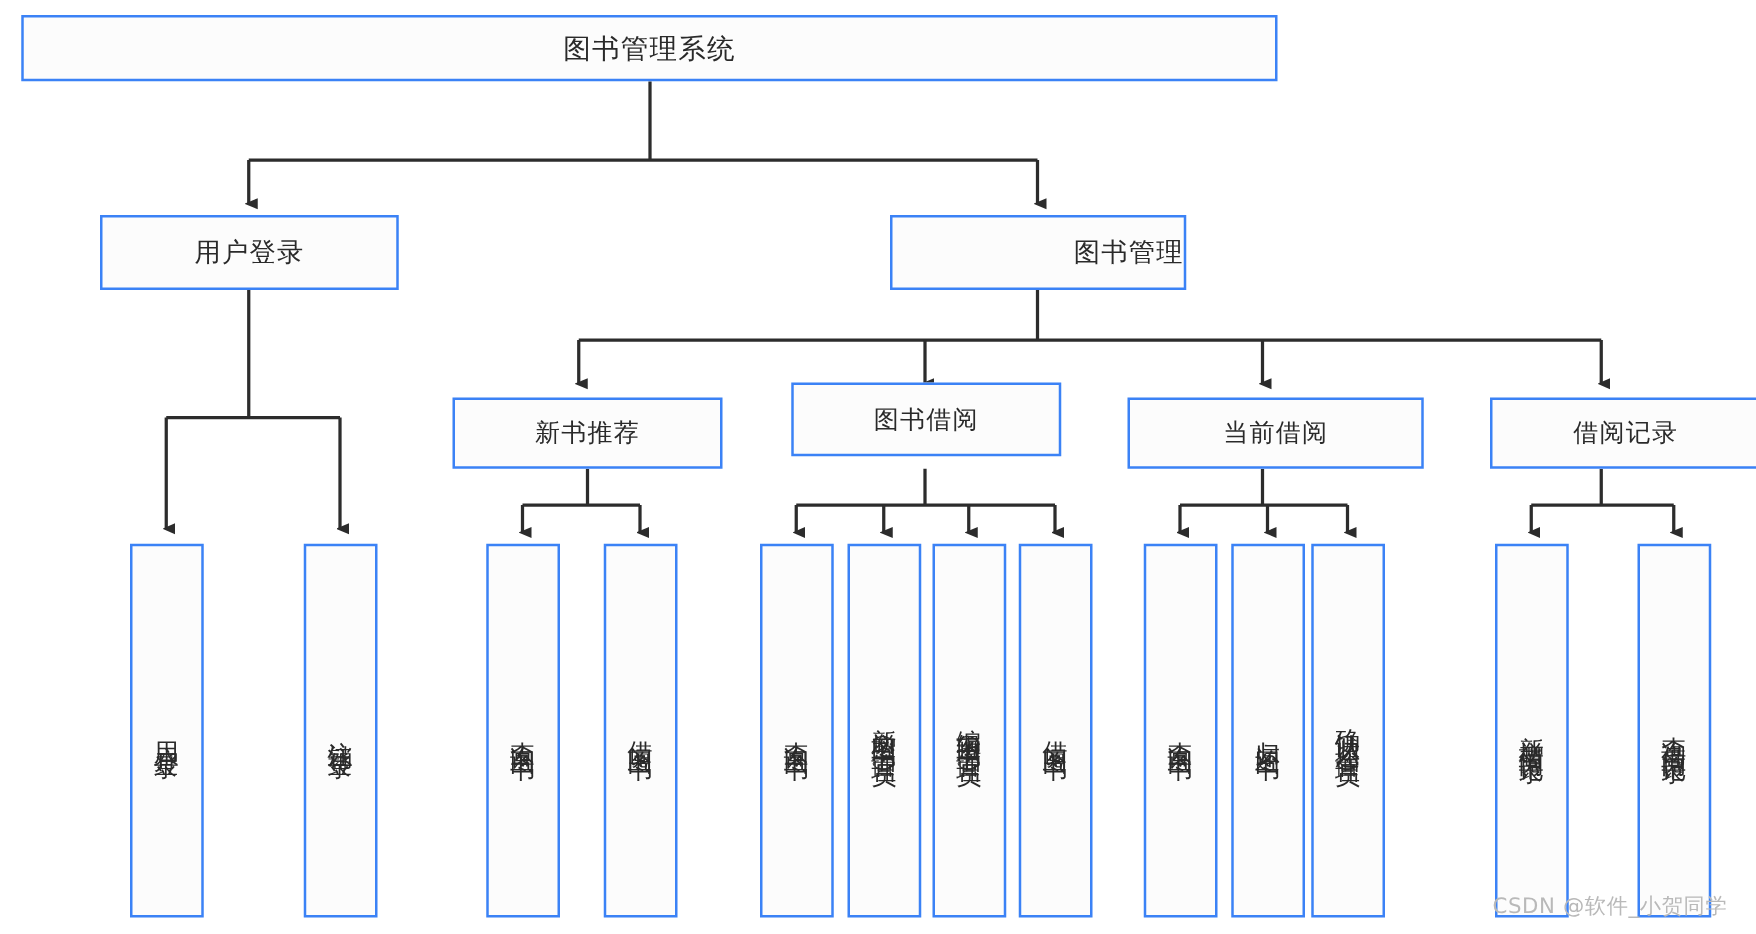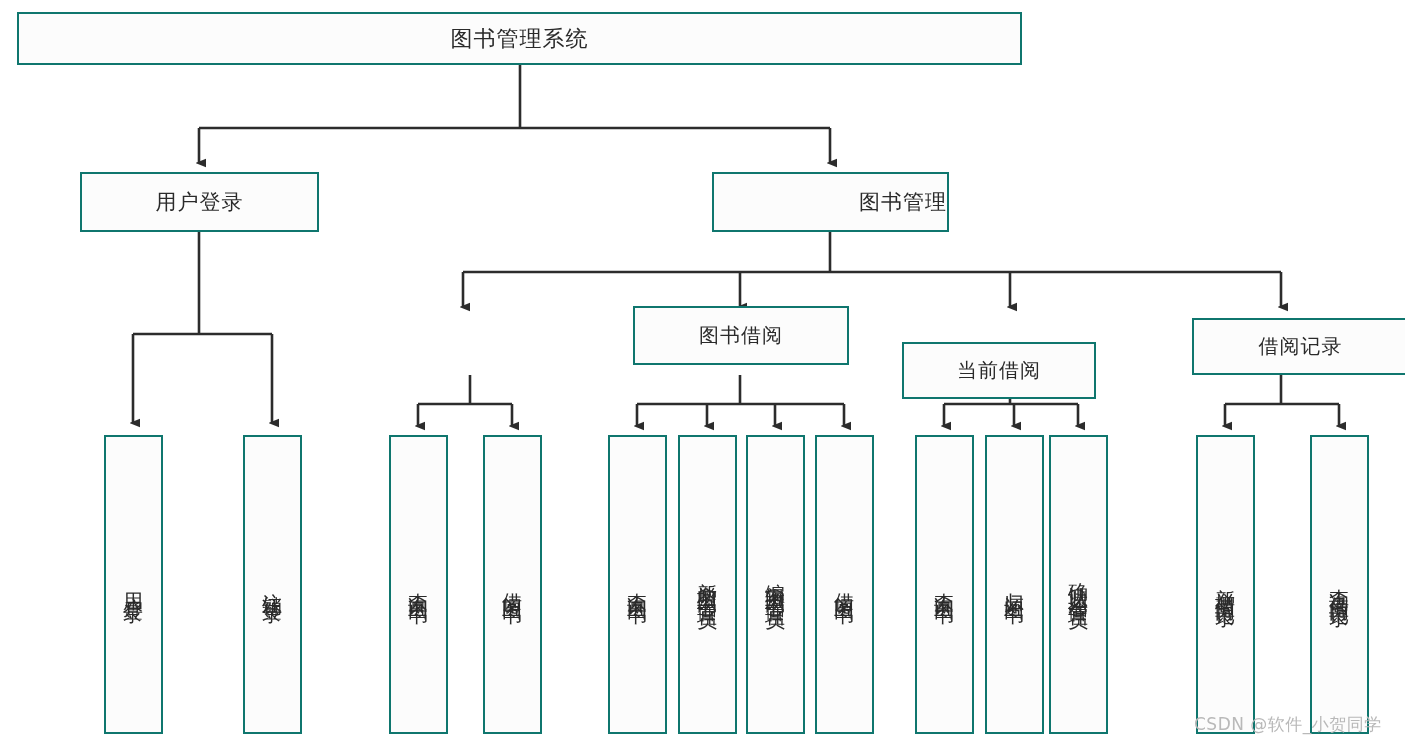--- a/index.html
+++ b/index.html
@@ -20,21 +20,21 @@
     left: 0;
     top: 0;
     width: 1405px;
     height: 747px;
     pointer-events: none;
   }
   .node {
     position: absolute;
     box-sizing: border-box;
     background: #fcfcfc;
-    border: 2px solid #0f766e;
+    border: 2px solid #3b82f6;
     display: flex;
     align-items: center;
     justify-content: center;
     color: #2a2a2a;
   }
   .node.root {
     font-size: 22px;
   }
   .node.level2 {
     font-size: 21px;
@@ -127,24 +127,27 @@
     <span class="htext">图书管理系统</span>
   </div>
 
   <div class="node level2" style="left:80px; top:172px; width:239px; height:60px;">
     <span class="htext">用户登录</span>
   </div>
   <div class="node level2" style="left:712px; top:172px; width:237px; height:60px;justify-content:flex-end;">
     <span class="htext">图书管理</span>
   </div>
 
+  <div class="node level3" style="left:362px; top:318px; width:216px; height:57px;">
+    <span class="htext">新书推荐</span>
+  </div>
   <div class="node level3" style="left:633px; top:306px; width:216px; height:59px;font-family:Liberation Serif, serif;">
     <span class="htext">图书借阅</span>
   </div>
-  <div class="node level3" style="left:902px; top:318px; width:194px; height:57px;margin-top:24px;">
+  <div class="node level3" style="left:902px; top:318px; width:237px; height:57px;">
     <span class="htext">当前借阅</span>
   </div>
   <div class="node level3" style="left:1172px; top:318px; width:217px; height:57px;margin-left:20px;">
     <span class="htext">借阅记录</span>
   </div>
 
   <div class="node leaf" style="left:104px; top:435px; width:59px; height:299px;">
     <span class="vtext">用户登录</span>
   </div>
   <div class="node leaf" style="left:243px; top:435px; width:59px; height:299px;">

